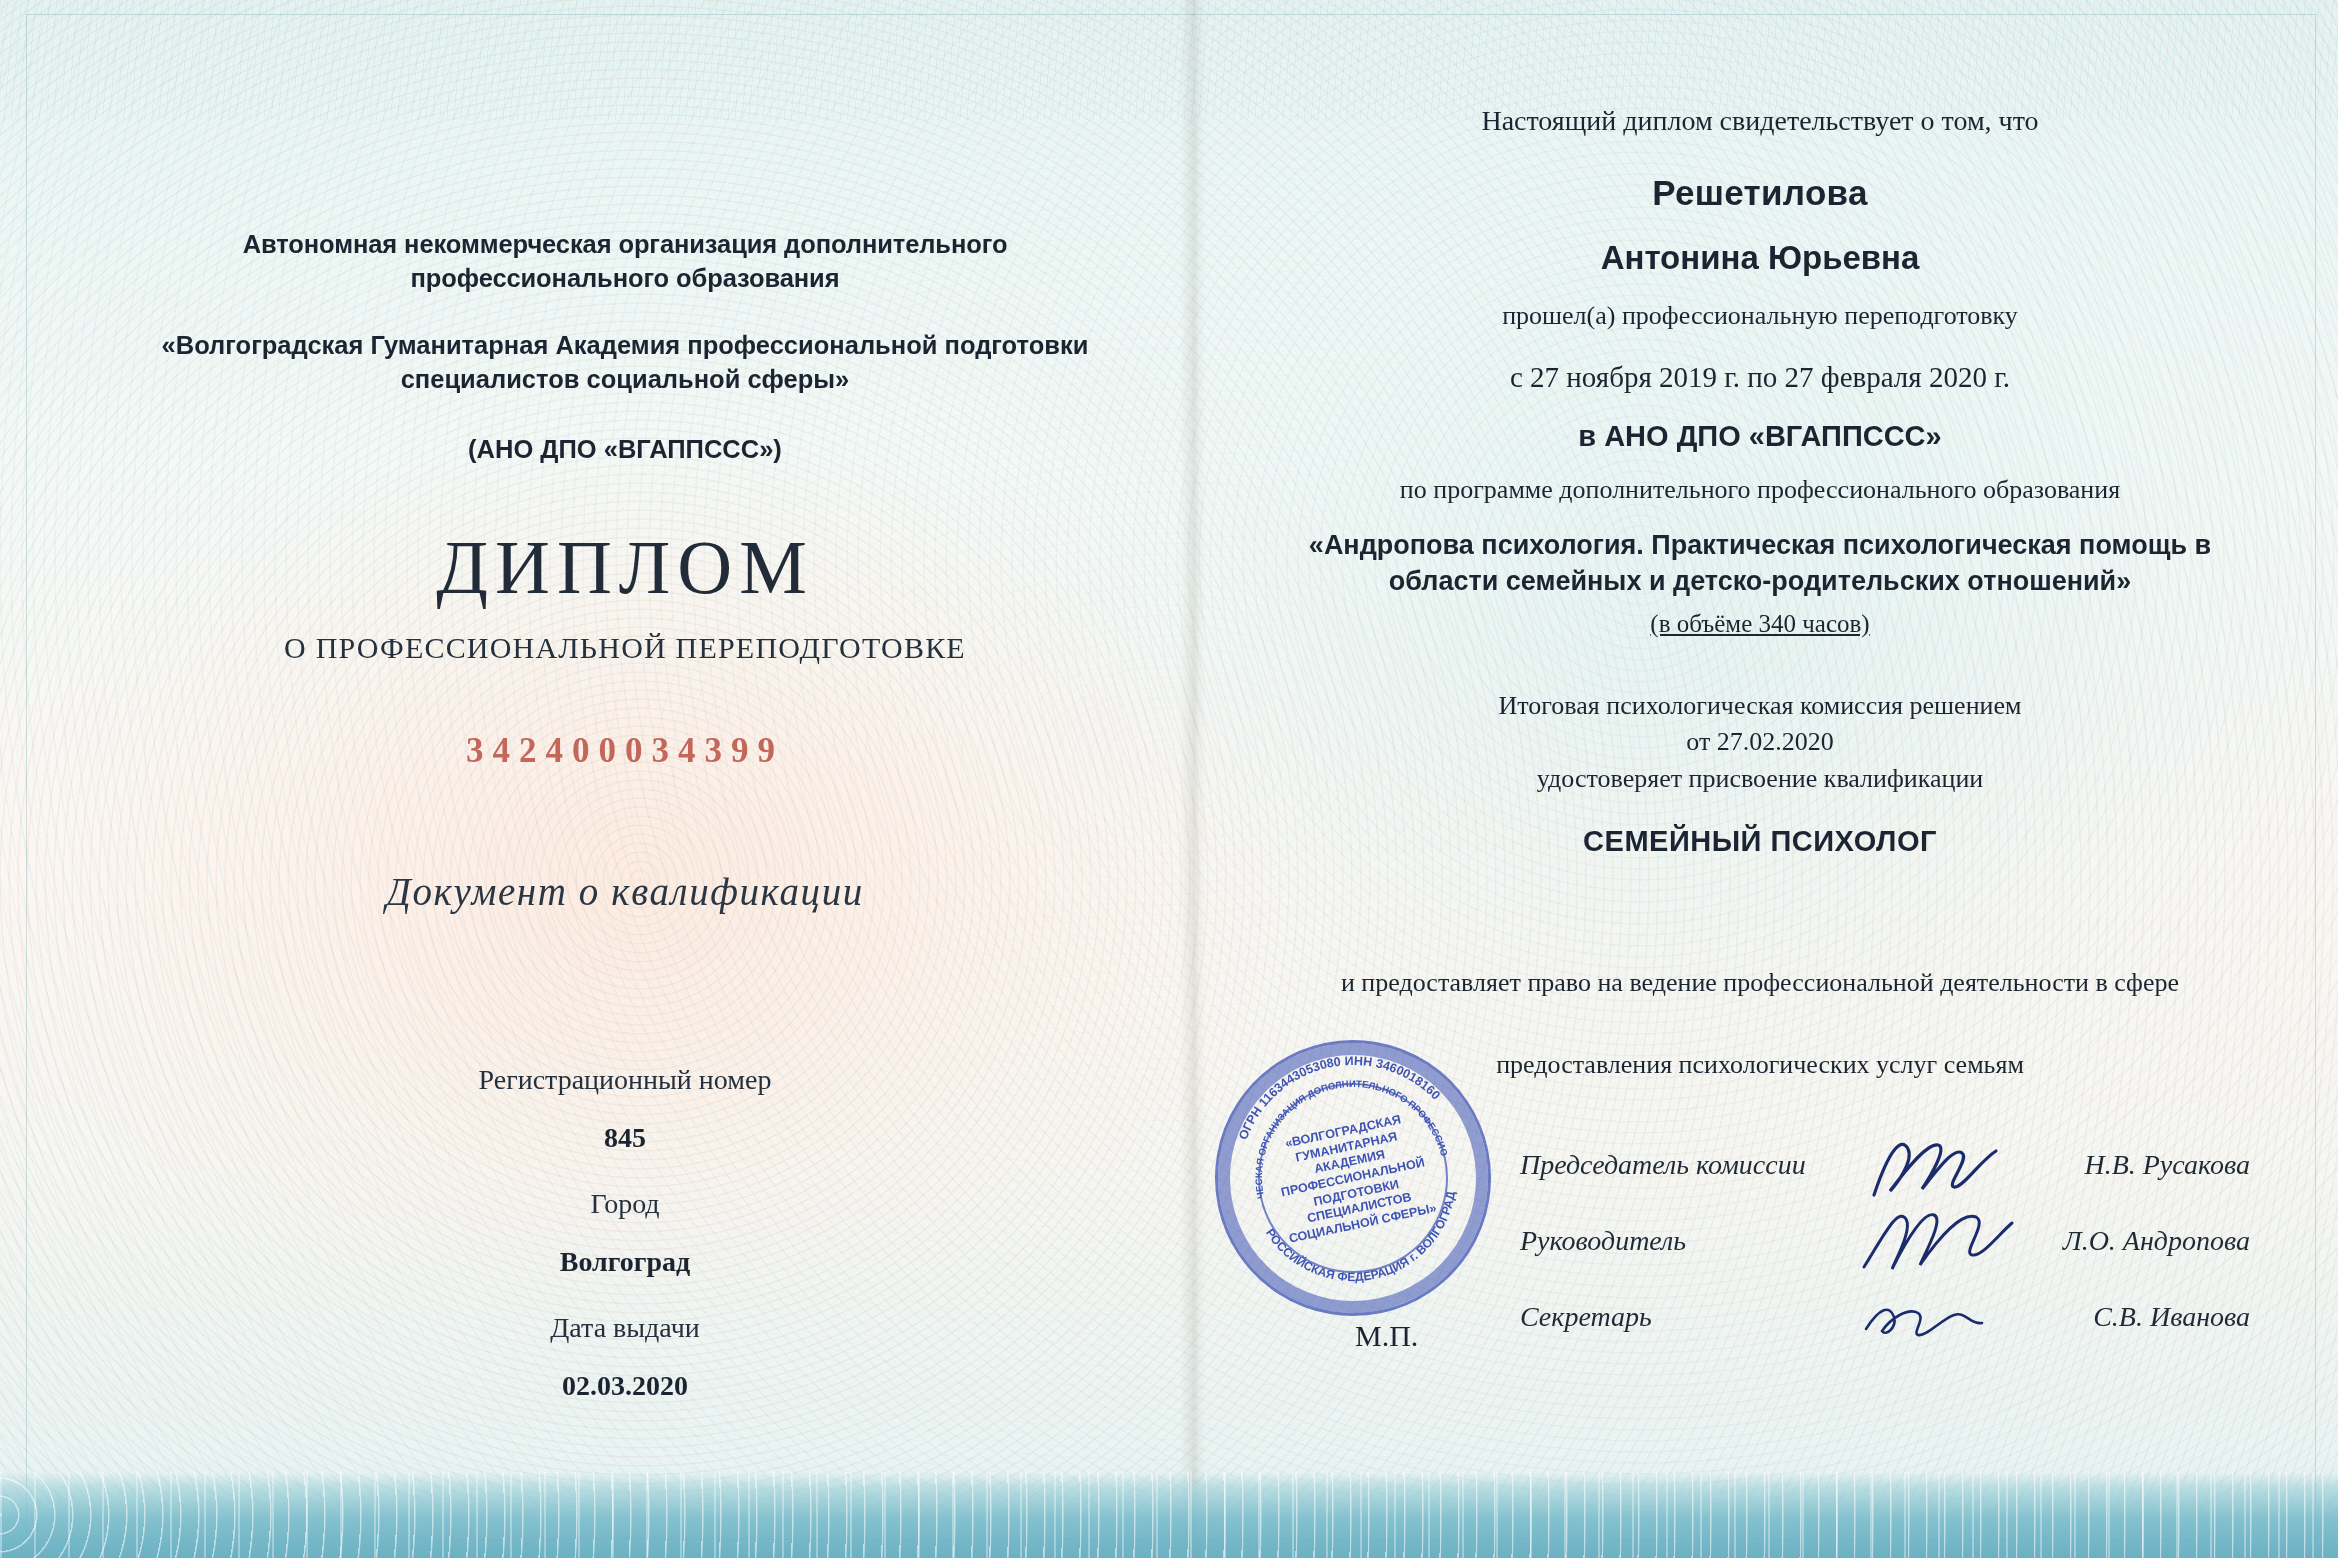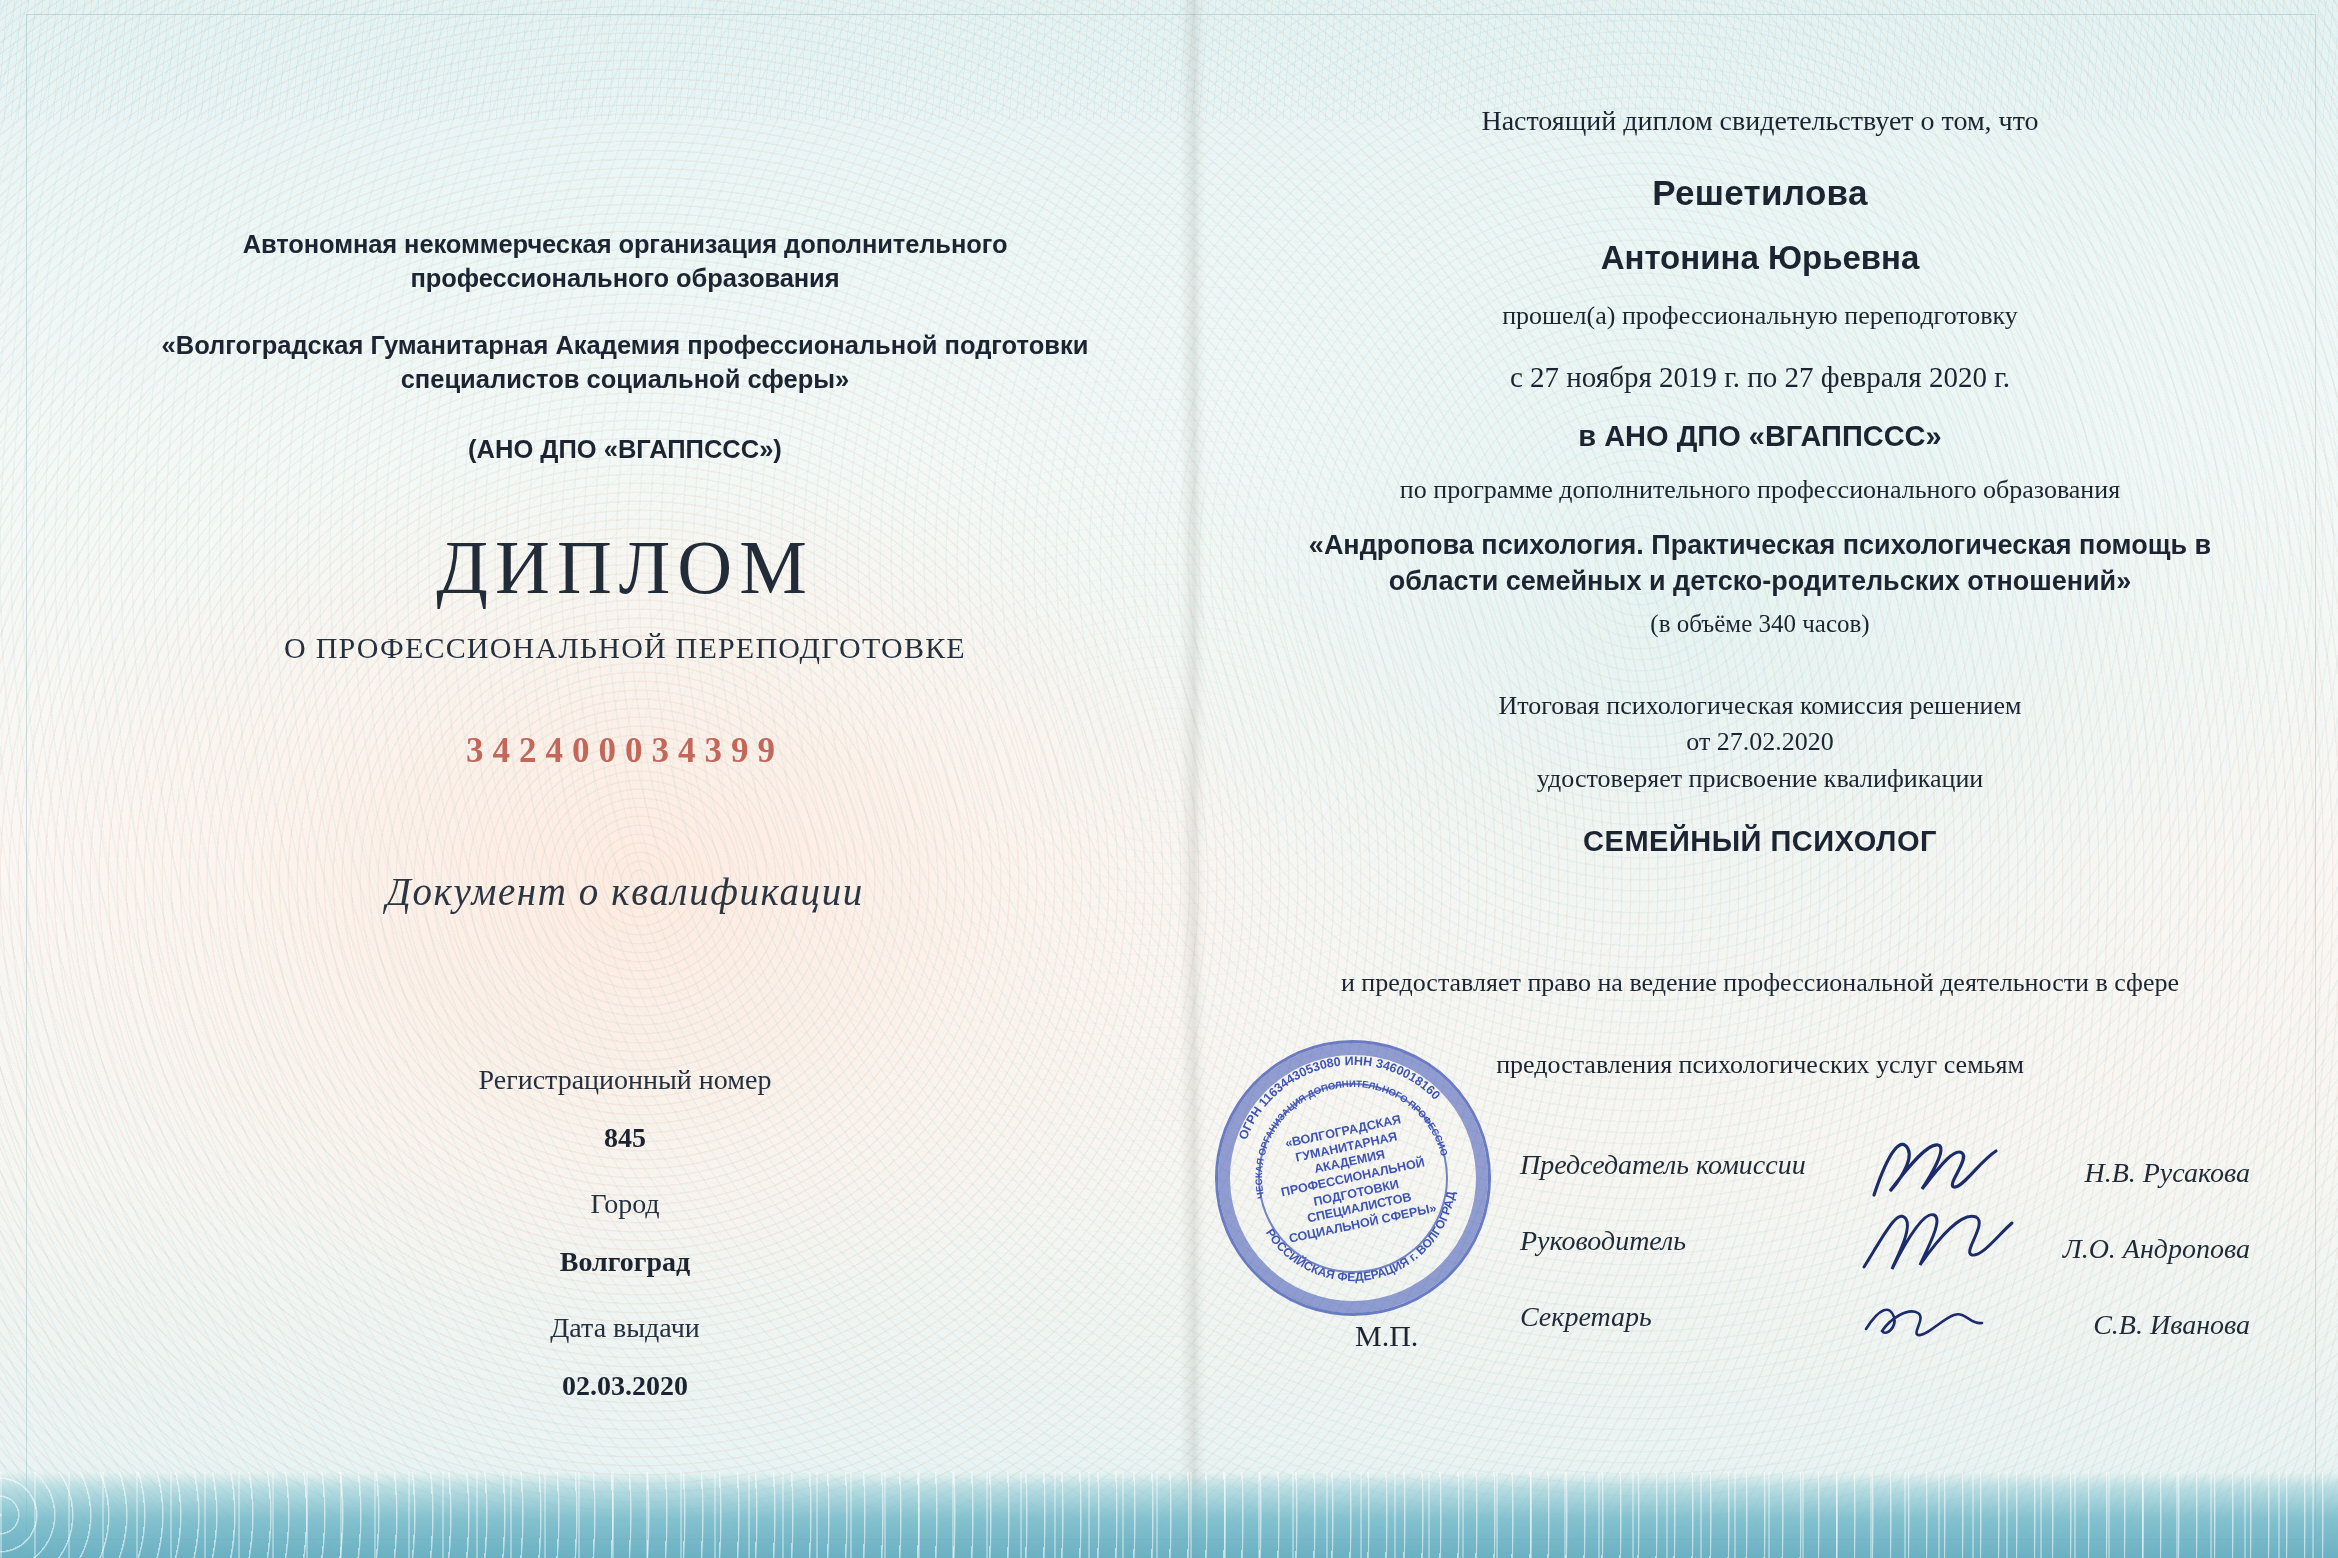--- a/index.html
+++ b/index.html
@@ -202,21 +202,21 @@
     font-size: 29px;
   }
   .r-prog-label { margin-top: 22px; font-size: 26px; }
   .r-prog-name {
     margin-top: 22px;
     font-family: "Liberation Sans", sans-serif;
     font-weight: bold;
     font-size: 27px;
     line-height: 1.35;
   }
-  .r-hours { margin-top: 10px; font-size: 25px; }
+  .r-hours { margin-top: 10px; font-size: 25px; text-decoration: underline; }
   .r-commission { margin-top: 50px; font-size: 26px; line-height: 1.4; }
   .r-qual {
     margin-top: 28px;
     font-family: "Liberation Sans", sans-serif;
     font-weight: bold;
     font-size: 29px;
     letter-spacing: 0.5px;
   }
   .r-rights { margin-top: 110px; font-size: 26px; }
   .r-sphere { margin-top: 52px; font-size: 26px; }
@@ -236,21 +236,21 @@
     position: absolute;
     left: 0;
     top: 14px;
     font-style: italic;
     font-size: 28px;
     color: #1f2a36;
   }
   .sig-person {
     position: absolute;
     right: 0;
-    top: 22px;
+    top: 14px;
     font-style: italic;
     font-size: 28px;
     color: #1f2a36;
   }
   .sig-ink {
     position: absolute;
     left: 330px;
     top: -6px;
     width: 230px;
     height: 80px;

